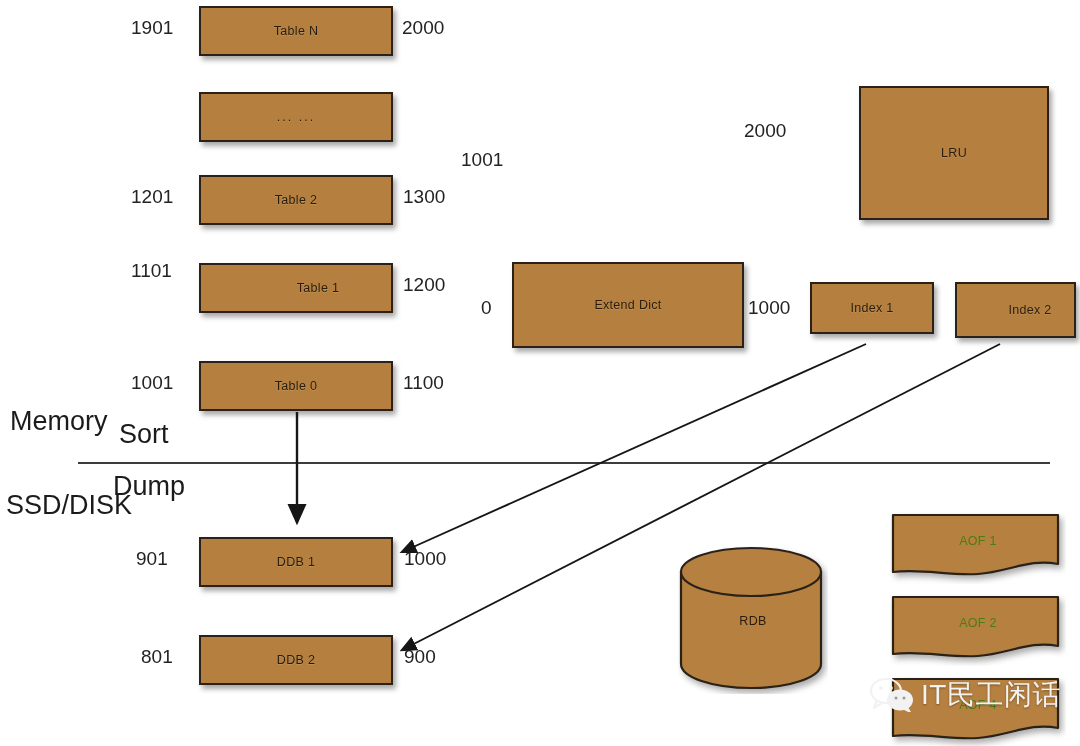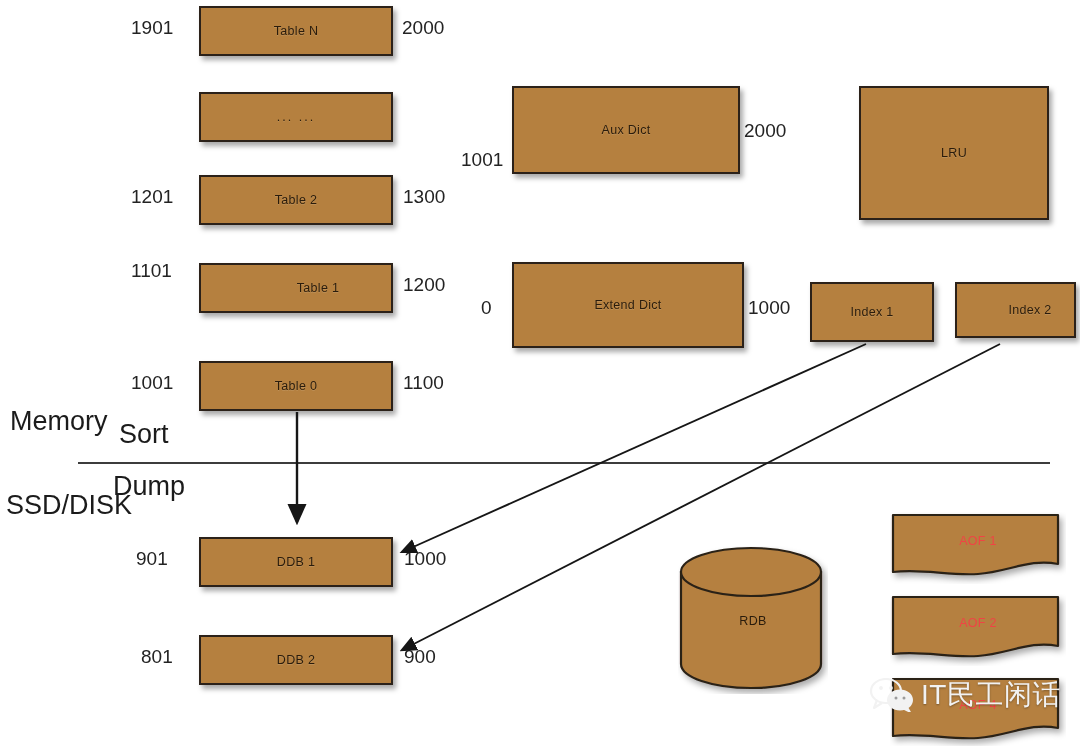--- a/index.html
+++ b/index.html
@@ -90,21 +90,21 @@
   }
   
   .doc {
     position: absolute;
   }
   .doc .doc-label {
     position: absolute;
     width: 100%;
     text-align: center;
     font-size: 12.5px;
-    color: #ef4444;
+    color: #4d7c0f;
     letter-spacing: 0.3px;
     font-family: "Liberation Sans", sans-serif;
   }
   
   .watermark {
     position: absolute;
     display: flex;
     align-items: center;
     gap: 6px;
   }
@@ -143,37 +143,34 @@
   </div>
   <div class="num" style="left:131px; top:261px;">1101</div>
   <div class="num" style="left:403px; top:275px;">1200</div>
 
   <div class="block" style="left:199px; top:361px; width:194px; height:50px;">
     <span class="blabel">Table 0</span>
   </div>
   <div class="num" style="left:131px; top:373px;">1001</div>
   <div class="num" style="left:403px; top:373px;">1100</div>
 
-  <div class="block" style="left:512px; top:86px; width:228px; height:88px;">
-    <span class="blabel">Aux Dict</span>
-  </div>
   <div class="num small" style="left:461px; top:150px;">1001</div>
   <div class="num small" style="left:744px; top:121px;">2000</div>
 
   <div class="block" style="left:512px; top:262px; width:232px; height:86px;">
     <span class="blabel">Extend Dict</span>
   </div>
   <div class="num small" style="left:481px; top:298px;">0</div>
   <div class="num small" style="left:748px; top:298px;">1000</div>
 
   <div class="block" style="left:859px; top:86px; width:190px; height:134px;">
     <span class="blabel">LRU</span>
   </div>
 
-  <div class="block" style="left:810px; top:282px; width:124px; height:60px;">
+  <div class="block" style="left:810px; top:282px; width:124px; height:52px;">
     <span class="blabel">Index 1</span>
   </div>
   <div class="block" style="left:955px; top:282px; width:121px; height:56px;padding-left:29px;">
     <span class="blabel">Index 2</span>
   </div>
 
   <div class="region" style="left:10px; top:408px;">Memory</div>
   <div class="region" style="left:119px; top:421px;">Sort</div>
   <div class="region" style="left:113px; top:473px;">Dump</div>
   <div class="region" style="left:6px; top:492px;">SSD/DISK</div>

